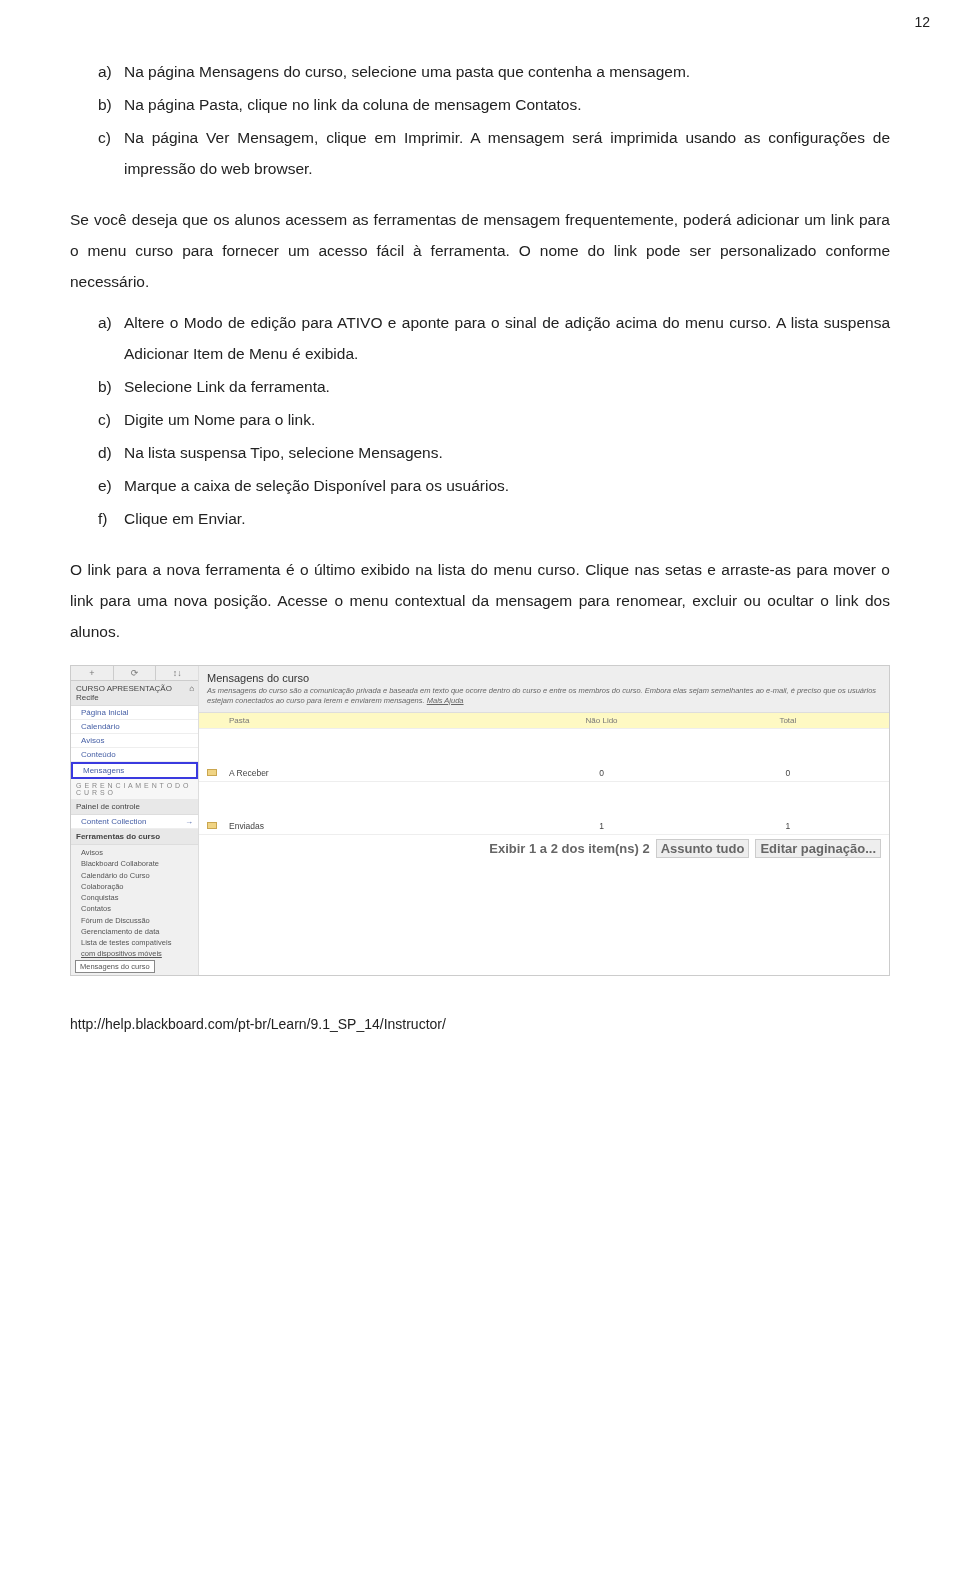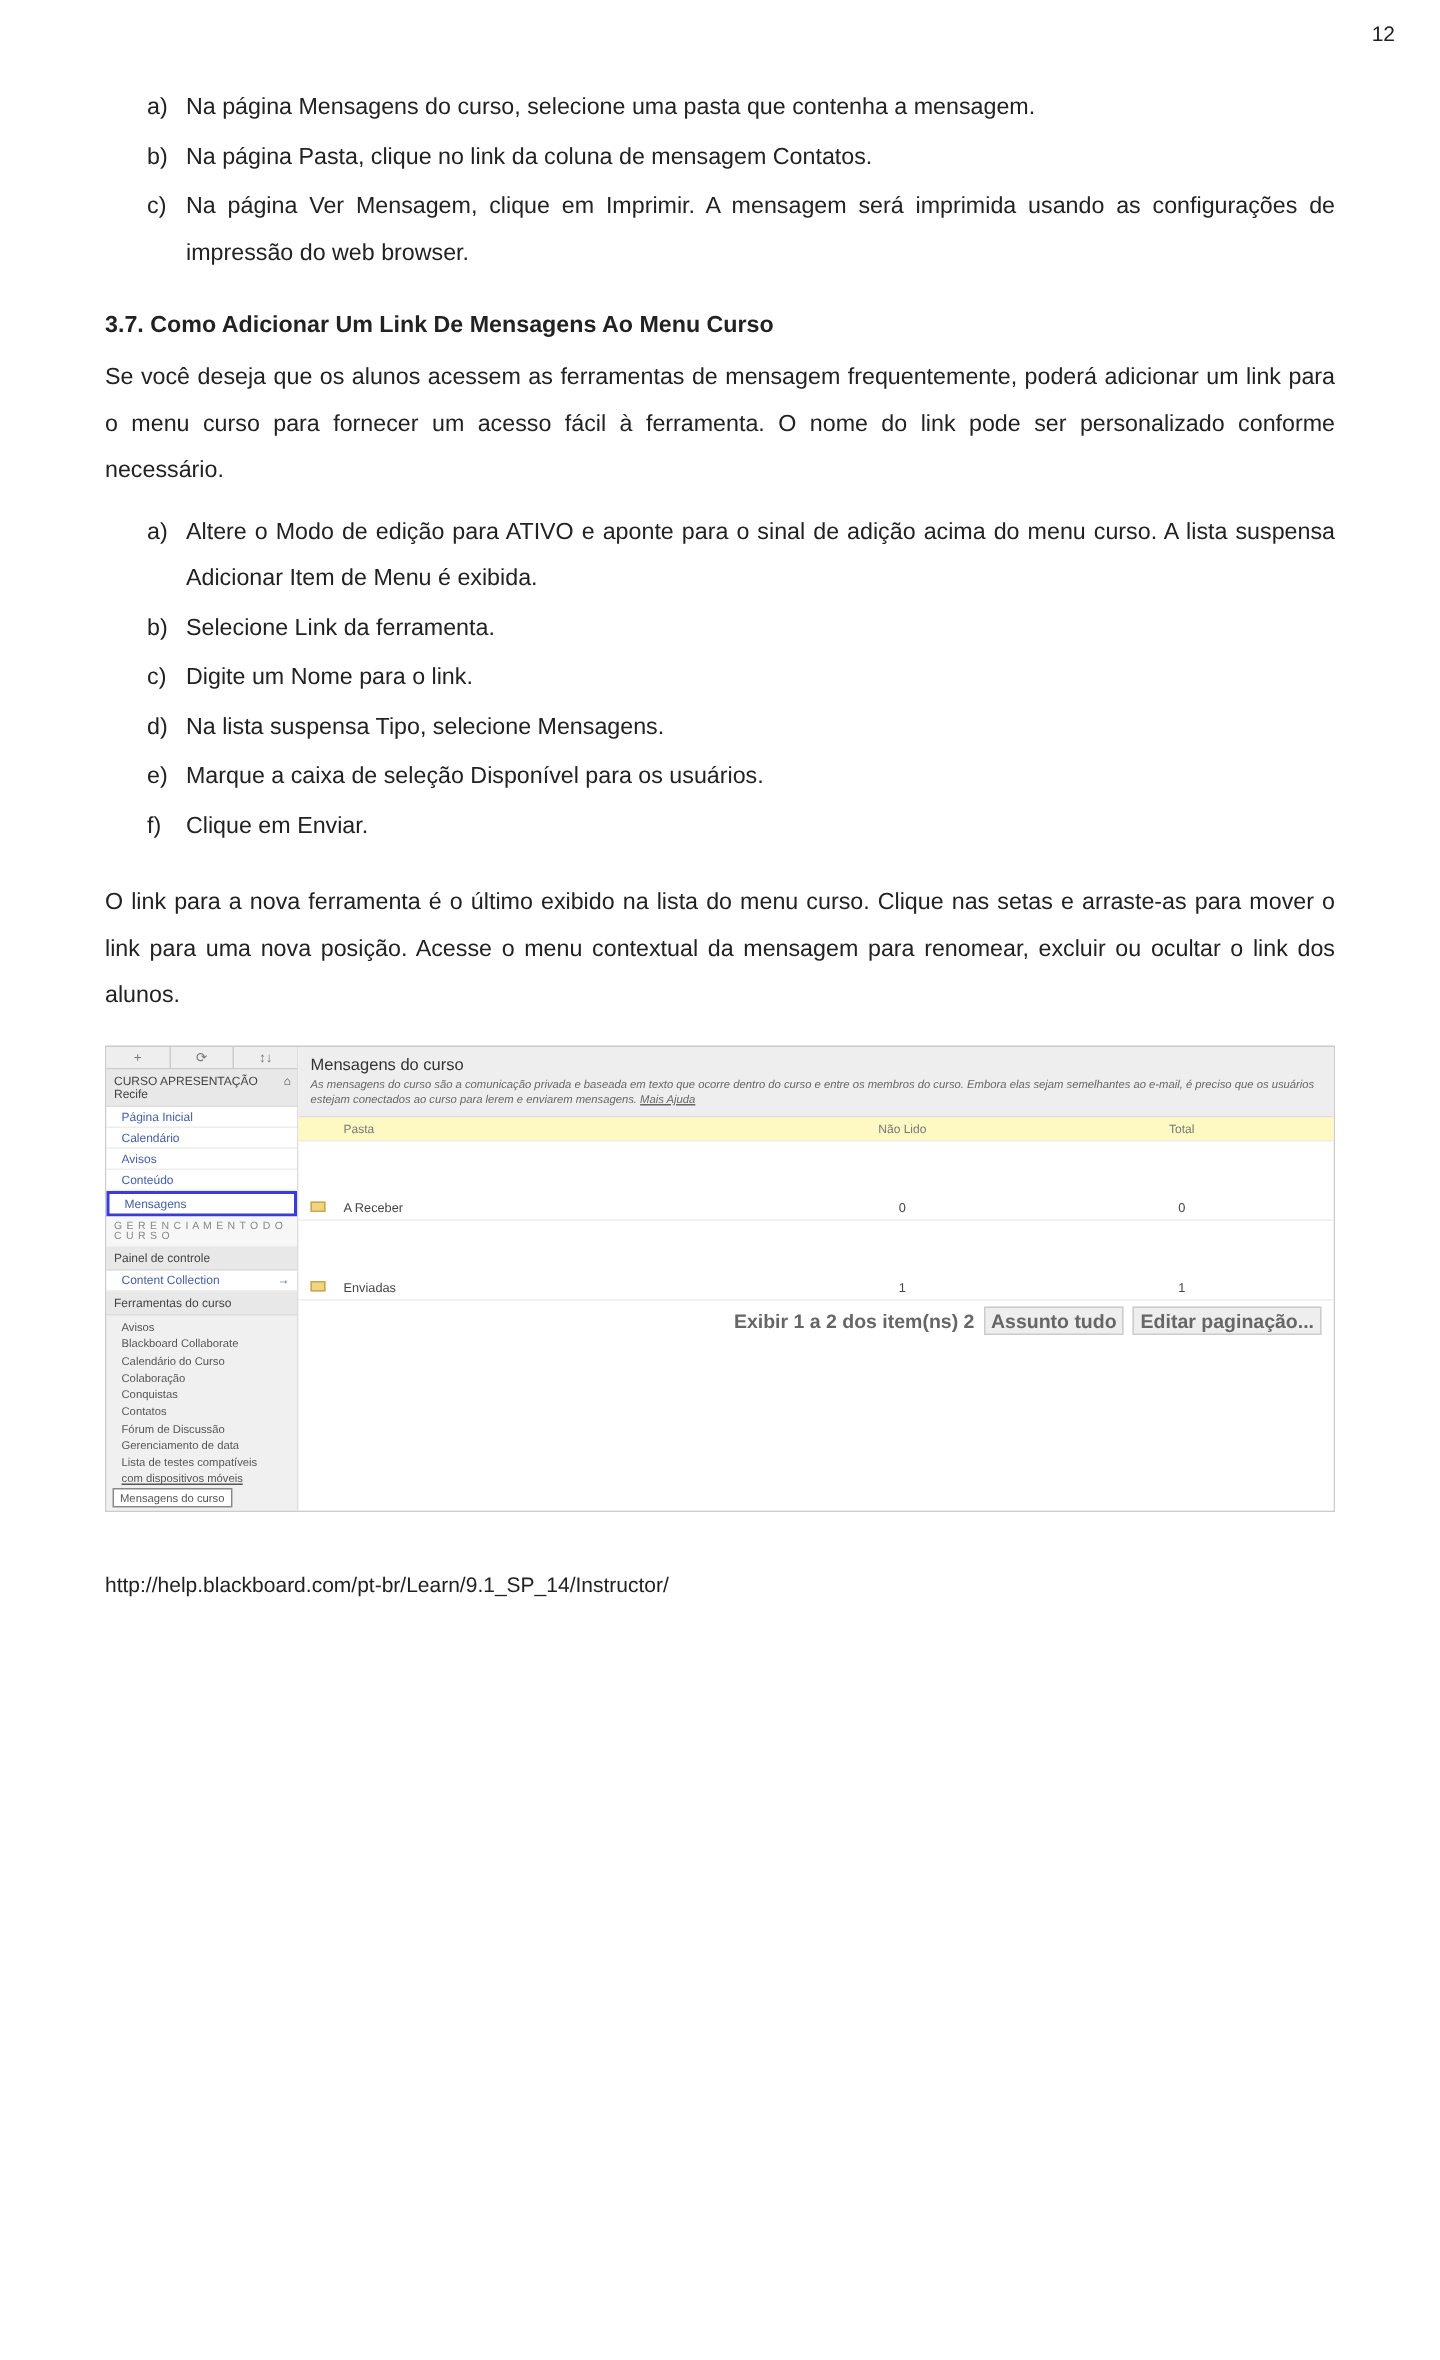--- a/index.html
+++ b/index.html
@@ -154,21 +154,20 @@
     <div class="item">
         <span class="label">b)</span>
         <span class="txt">Na página Pasta, clique no link da coluna de mensagem Contatos.</span>
       </div>
     <div class="item">
         <span class="label">c)</span>
         <span class="txt">Na página Ver Mensagem, clique em Imprimir. A mensagem será imprimida usando as configurações de impressão do web browser.</span>
       </div>
   </div>
 
-  <div class="heading">3.7. Como Adicionar Um Link De Mensagens Ao Menu Curso</div>
 
   <p class="para">Se você deseja que os alunos acessem as ferramentas de mensagem frequentemente, poderá adicionar um link para o menu curso para fornecer um acesso fácil à ferramenta. O nome do link pode ser personalizado conforme necessário.</p>
 
   <div class="list">
     <div class="item">
         <span class="label">a)</span>
         <span class="txt">Altere o Modo de edição para ATIVO e aponte para o sinal de adição acima do menu curso. A lista suspensa Adicionar Item de Menu é exibida.</span>
       </div>
     <div class="item">
         <span class="label">b)</span>
@@ -209,21 +208,21 @@
       <div class="nav-item">Página Inicial</div>
       <div class="nav-item">Calendário</div>
       <div class="nav-item">Avisos</div>
       <div class="nav-item">Conteúdo</div>
       <div class="nav-item highlight">Mensagens</div>
       <div class="section-sub">G E R E N C I A M E N T O   D O   C U R S O</div>
       <div class="section-head">Painel de controle</div>
       <div class="nav-item" style="color:#4760a6;">
         <span>Content Collection</span><span style="float:right;">→</span>
       </div>
-      <div class="section-head" style="font-weight:normal;">Ferramentas do curso</div>
+      <div class="section-head" style="font-weight:bold;">Ferramentas do curso</div>
       <div class="tools">
         <div>Avisos</div>
         <div>Blackboard Collaborate</div>
         <div>Calendário do Curso</div>
         <div>Colaboração</div>
         <div>Conquistas</div>
         <div>Contatos</div>
         <div>Fórum de Discussão</div>
         <div>Gerenciamento de data</div>
         <div>Lista de testes compatíveis</div>

